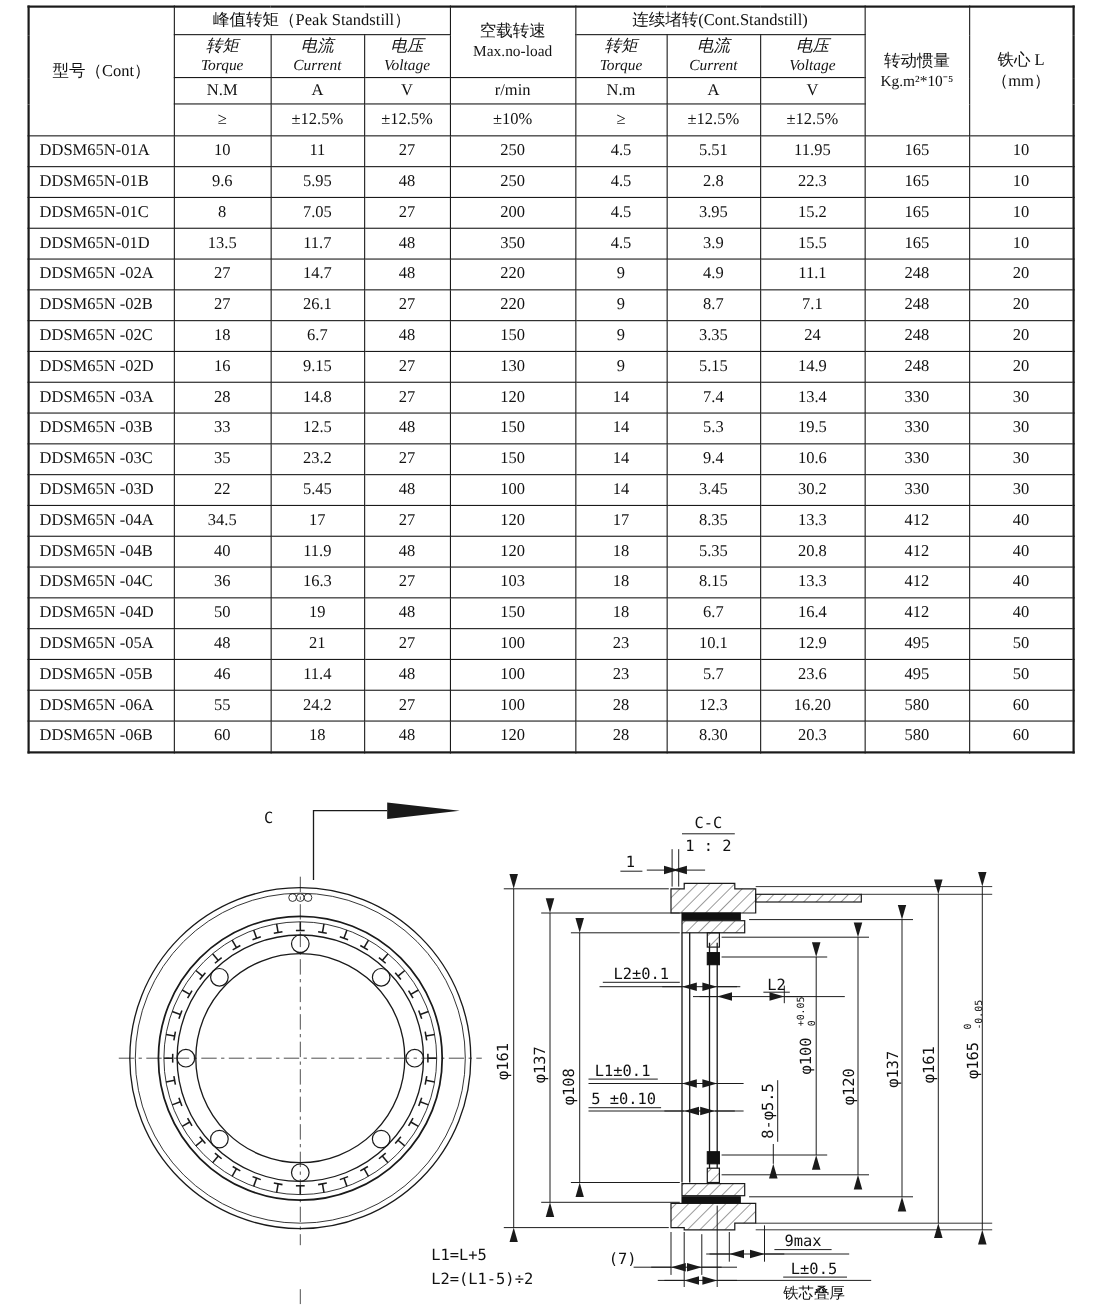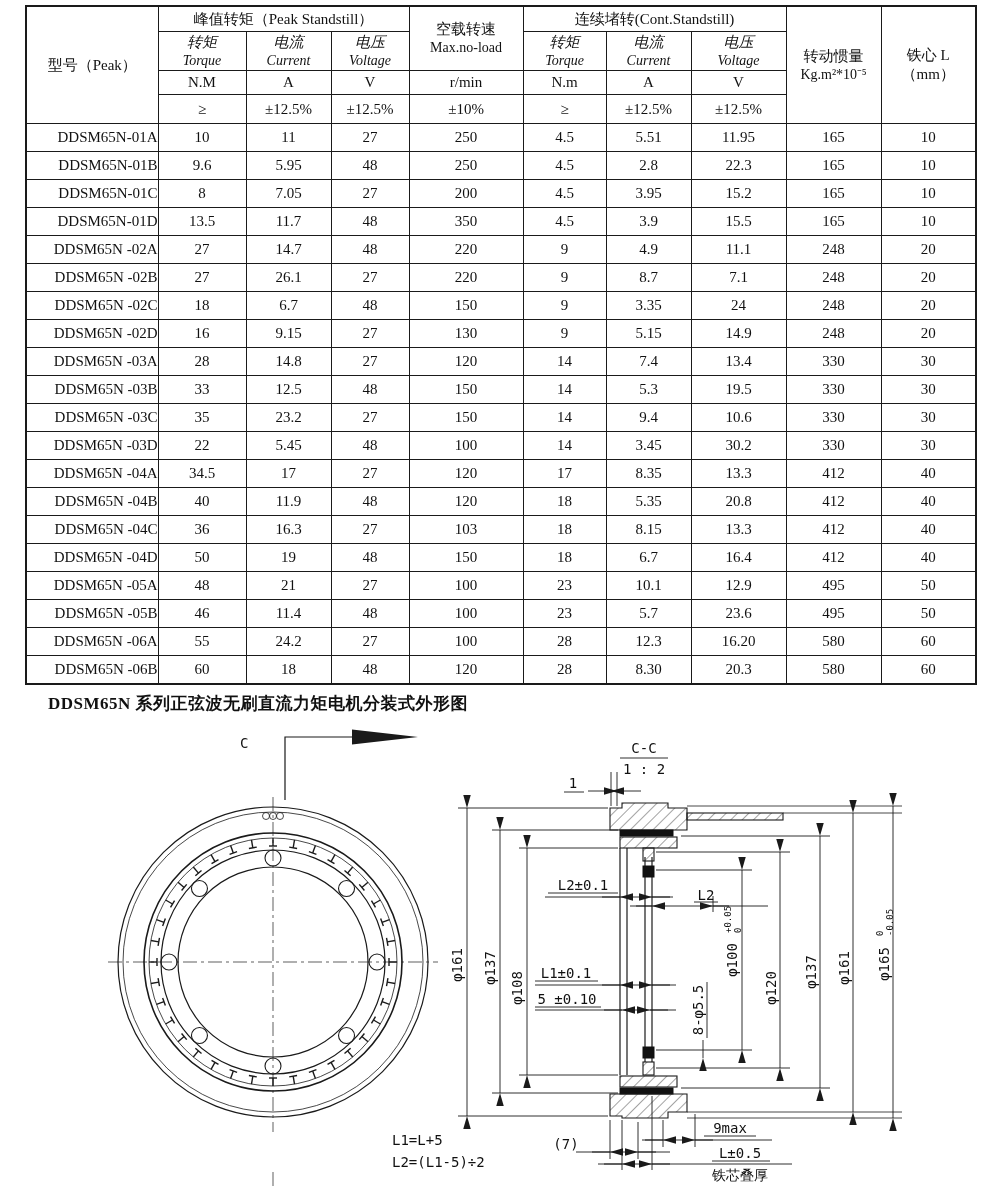--- a/index.html
+++ b/index.html
@@ -7,21 +7,21 @@
         font-family:"Liberation Serif",serif;color:#111;}
   
   #spec-table{position:absolute;left:25px;top:5px;width:950px;border-collapse:collapse;
               table-layout:fixed;}
   #spec-table td,#spec-table th{border:1px solid #1a1a1a;text-align:center;vertical-align:middle;
               padding:0;font-size:15px;font-weight:normal;line-height:1.25;overflow:hidden;}
   #spec-table{border:2px solid #1a1a1a;}
   #spec-table .en{font-size:14px;display:block;}
   #spec-table .cn{display:block;}
   #spec-table tbody td{height:27px;}
-  #spec-table tbody td.model{text-align:right;padding-left:9px;}
+  #spec-table tbody td.model{text-align:left;padding-left:9px;}
   .hr1 td{height:24px;}
   .hr2 td{height:38px;font-style:italic;}
   .hr3 td{height:23px;margin-top:36px;}
   .hr4 td{height:28px;}
   
   #caption{position:absolute;left:48px;top:692px;font-size:17px;font-weight:bold;
            letter-spacing:.5px;}
   
   #drawing{position:absolute;left:0;top:716px;}
   .oln{fill:none;stroke:#1a1a1a;stroke-width:1.2;}
@@ -47,21 +47,21 @@
       <col style="width:78px">
         <col style="width:114px">
         <col style="width:83px">
       <col style="width:85px">
         <col style="width:95px">
         <col style="width:95px">
       <col style="width:95px">
     </colgroup>
     <thead>
       <tr class="hr1">
-        <td rowspan="4">型号（Peak）</td>
+        <td rowspan="4">型号（Cont）</td>
         <td colspan="3">峰值转矩（Peak Standstill）</td>
         <td rowspan="2">
           <span class="cn">空载转速</span>
           <span class="en">Max.no-load</span>
         </td>
         <td colspan="3">连续堵转(Cont.Standstill)</td>
         <td rowspan="4">
           <span class="cn">转动惯量</span>
           <span class="en">Kg.m²*10⁻⁵</span>
         </td>
@@ -352,21 +352,20 @@
           <td>120</td>
           <td>28</td>
           <td>8.30</td>
           <td>20.3</td>
           <td>580</td>
           <td>60</td>
         </tr>
       </tbody>
   </table>
 
-  <div id="caption">DDSM65N 系列正弦波无刷直流力矩电机分装式外形图</div>
 
   <svg id="drawing" width="1000" height="470" viewBox="0 716 1000 470">
     <defs>
       <pattern id="hat" patternUnits="userSpaceOnUse" width="8" height="8" patternTransform="rotate(45)">
         <line x1="0" y1="0" x2="0" y2="8" stroke="#333" stroke-width="0.9"></line>
       </pattern>
       <marker id="arr" viewBox="0 -4 13 8" refX="0.5" refY="0" markerWidth="14" markerHeight="9" orient="auto-start-reverse" markerUnits="userSpaceOnUse">
         <path d="M0.5,0 L13,3.6 L13,-3.6 Z" fill="#1a1a1a"></path>
       </marker>
     </defs>

